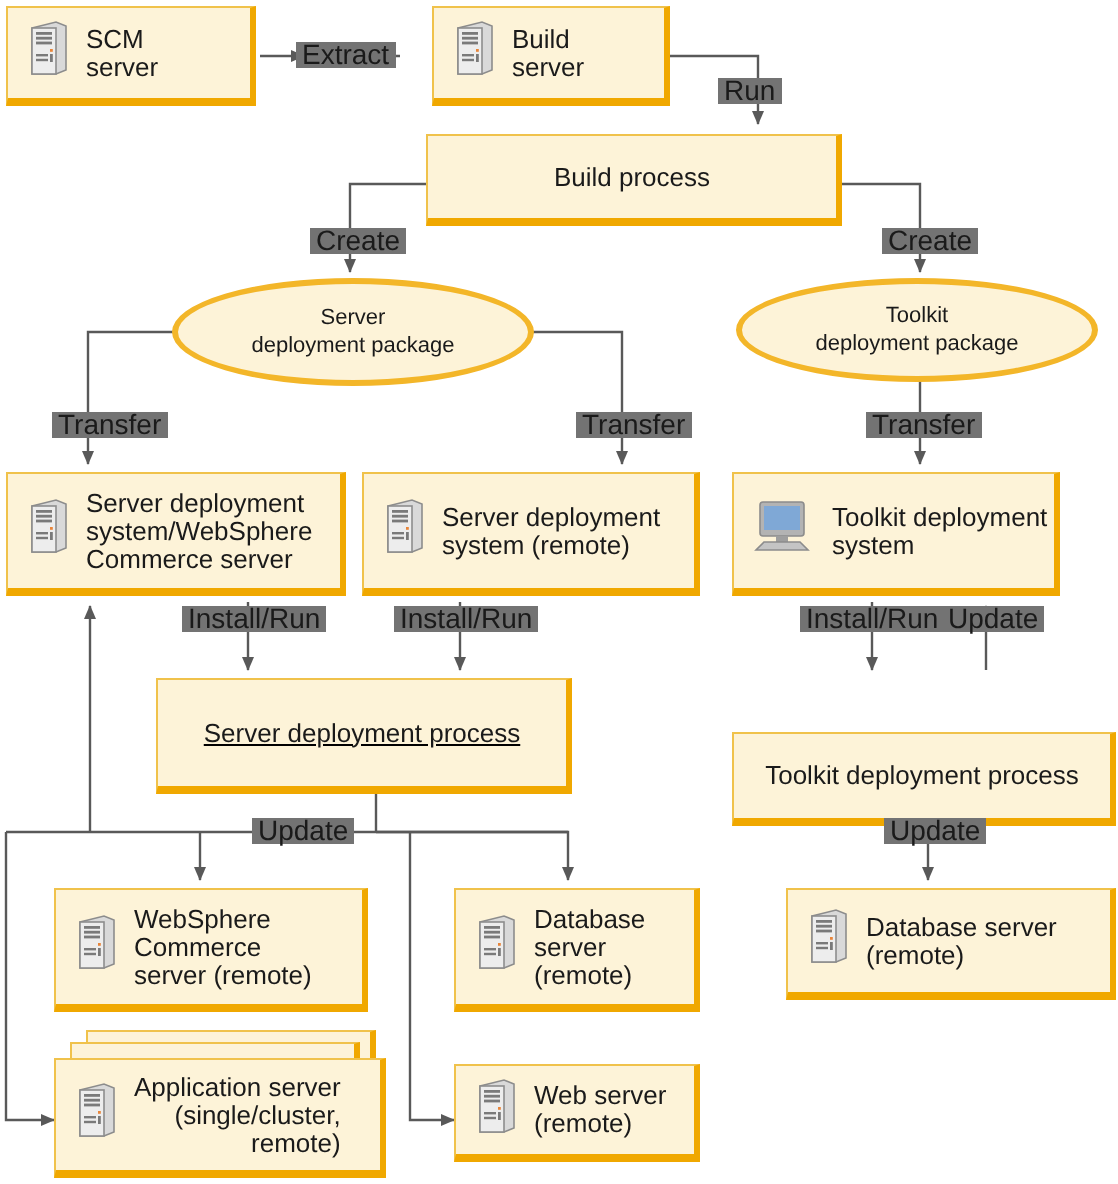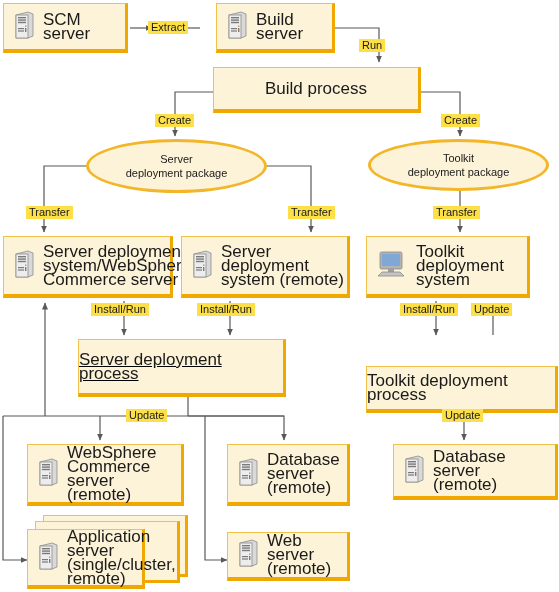--- a/index.html
+++ b/index.html
@@ -33,21 +33,21 @@
     border-bottom: 4px solid #f0a800;
     border-right: 3px solid #f0a800;
     display: flex;
     align-items: center;
     z-index: 2;
   }
   .node.center {
     justify-content: center;
   }
   .node .label {
-    font-size: 17px;
+    font-size: 13px;
     color: #1a1a1a;
     line-height: 14px;
     white-space: pre-line;
   }
   .node .icon {
     flex: 0 0 auto;
     margin-left: 10px;
     margin-right: 9px;
     display: block;
   }
@@ -64,23 +64,23 @@
     z-index: 2;
   }
   .ellipse .label {
     font-size: 11px;
     color: #1a1a1a;
     line-height: 14px;
     white-space: pre-line;
   }
   .edge-label {
     position: absolute;
-    font-size: 11px;
+    font-size: 14px;
     color: #1a1a1a;
-    background: #fde047;
+    background: #737373;
     padding: 0 3px;
     white-space: nowrap;
     z-index: 3;
     line-height: 13px;
   }
   .stack-sheet {
     position: absolute;
     box-sizing: border-box;
     background: #fdf3d8;
     border: 1px solid #f0c24b;
@@ -303,21 +303,21 @@
         <rect x="11" y="14.5" width="1.4" height="1.4" fill="#e8853a"></rect>
       </svg>
     </span>
     <span class="label">Database server
 (remote)</span>
   </div>
 
   <div class="stack-sheet" style="left:43px; top:515px; width:145px; height:62px;"></div>
   <div class="stack-sheet" style="left:35px; top:521px; width:145px; height:62px;"></div>
 
-  <div class="node" style="left:27px; top:529px; width:118px; height:60px;">
+  <div class="node" style="left:27px; top:529px; width:166px; height:60px;text-align:right;">
     <span class="icon">
       <svg width="20" height="30" viewBox="0 0 20 28" xmlns="http://www.w3.org/2000/svg">
         <polygon points="2,4 14,1 19,3 19,25 14,27 2,27" fill="#d9d9d9" stroke="#8c8c8c" stroke-width="0.8"></polygon>
         <rect x="2" y="4" width="12" height="23" fill="#ededed" stroke="#8c8c8c" stroke-width="0.8"></rect>
         <rect x="4" y="6" width="8" height="1.4" fill="#7a7a7a"></rect>
         <rect x="4" y="8.4" width="8" height="1.4" fill="#7a7a7a"></rect>
         <rect x="4" y="10.8" width="8" height="1.4" fill="#7a7a7a"></rect>
         <rect x="4" y="17" width="6" height="1.2" fill="#7a7a7a"></rect>
         <rect x="4" y="19.4" width="6" height="1.2" fill="#7a7a7a"></rect>
         <rect x="11" y="17" width="1.4" height="4" fill="#7a7a7a"></rect>

